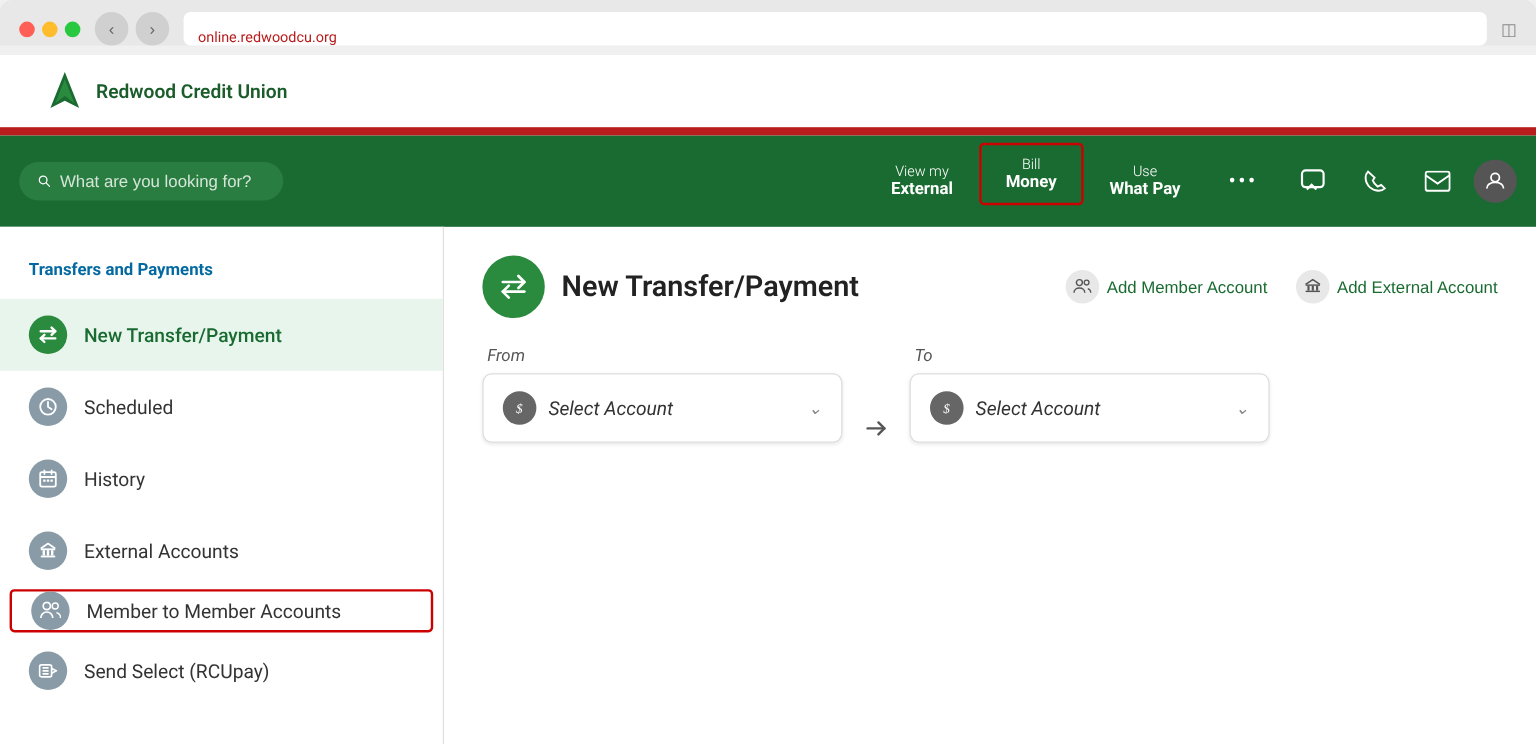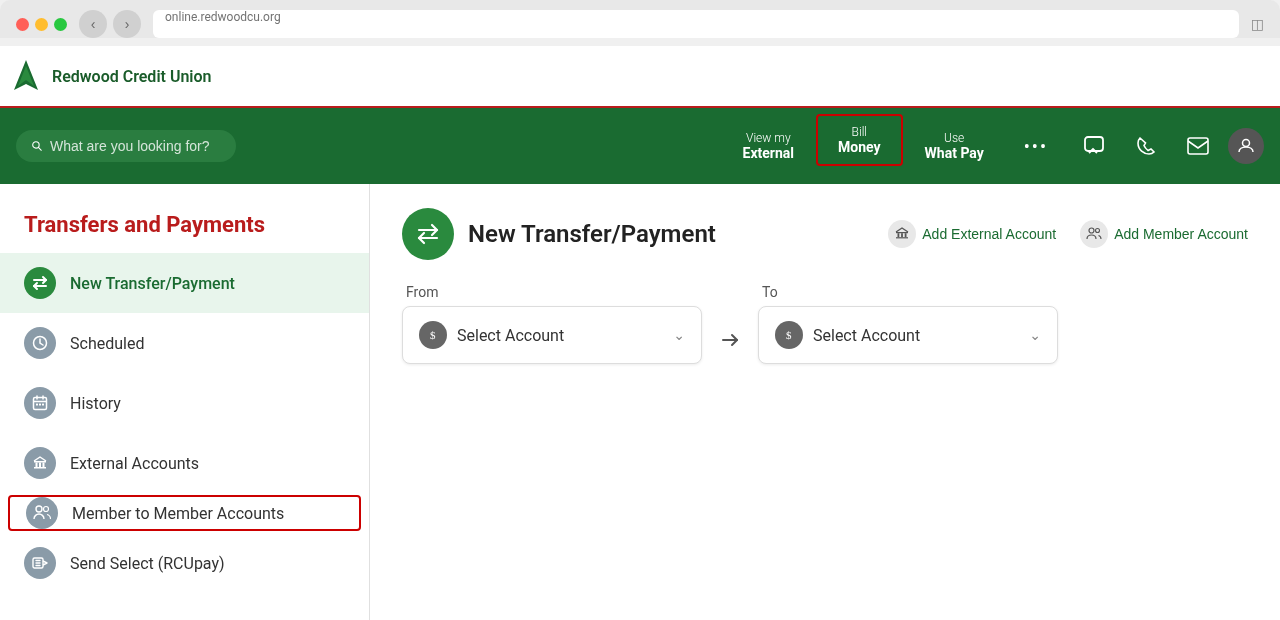--- a/index.html
+++ b/index.html
@@ -17,33 +17,33 @@
       gap: 12px;
       margin-bottom: 8px;
     }
     .traffic-lights { display: flex; gap: 6px; }
     .tl { width: 13px; height: 13px; border-radius: 50%; }
     .tl-red { background: #ff5f57; }
     .tl-yellow { background: #ffbd2e; }
     .tl-green { background: #28c840; }
     .nav-btns { display: flex; gap: 6px; }
     .nav-btn { width: 28px; height: 28px; border-radius: 50%; background: #d0d0d0; border: none; cursor: pointer; display: flex; align-items: center; justify-content: center; font-size: 14px; color: #666; }
-    .address-bar { flex: 1; background: white; border-radius: 6px; height: 28px; display: flex; align-items: flex-start; padding: 0 12px; font-size: 12px; color: #737373; }
+    .address-bar { flex: 1; background: white; border-radius: 6px; height: 28px; display: flex; align-items: flex-end; padding: 0 12px; font-size: 12px; color: #b91c1c; }
     .browser-icon { font-size: 14px; color: #888; }
 
     
     .app { background: white; min-height: 570px; }
 
     
     .logo-bar {
       background: white;
-      padding: 12px 8px;
-      display: flex;
-      align-items: center;
-      border-bottom: 2px solid #b91c1c;
+      padding: 12px 36px;
+      display: flex;
+      align-items: center;
+      border-bottom: 7px solid #b91c1c;
     }
     .logo { display: flex; align-items: center; gap: 8px; }
     .logo-icon {
       width: 36px;
       height: 36px;
     }
     .logo-text { color: #1a5c2a; font-size: 16px; font-weight: 600; }
 
     
     .nav-bar {
@@ -129,23 +129,23 @@
 
     
     .sidebar {
       width: 370px;
       min-width: 370px;
       background: white;
       border-right: 1px solid #e0e0e0;
       padding-top: 8px;
     }
     .sidebar-title {
-      font-size: 22px;
+      font-size: 14px;
       font-weight: 700;
-      color: #b91c1c;
+      color: #0369a1;
       padding: 20px 24px 16px;
     }
     .sidebar-item {
       display: flex;
       align-items: center;
       padding: 14px 24px;
       cursor: pointer;
       gap: 14px;
       border-radius: 0;
     }
@@ -213,21 +213,21 @@
       background: #e8e8e8;
       border-radius: 50%;
       display: flex;
       align-items: center;
       justify-content: center;
       font-size: 13px;
       color: #555;
     }
 
     
-    .transfer-form { display: flex; align-items: center; gap: 0; }
+    .transfer-form { display: flex; align-items: flex-end; gap: 0; font-style: italic; }
     .form-group { display: flex; flex-direction: column; gap: 6px; }
     .form-label { font-size: 14px; color: #555; padding-left: 4px; }
     .select-box {
       display: flex;
       align-items: center;
       gap: 10px;
       background: white;
       border: 1px solid #ddd;
       border-radius: 8px;
       padding: 14px 16px;
@@ -436,42 +436,42 @@
             <path d="M17 4 L22 9 L17 14" stroke="white" stroke-width="2.2" stroke-linecap="round" stroke-linejoin="round"></path>
             <path d="M22 17 L4 17" stroke="white" stroke-width="2.2" stroke-linecap="round"></path>
             <path d="M9 12 L4 17 L9 22" stroke="white" stroke-width="2.2" stroke-linecap="round" stroke-linejoin="round"></path>
           </svg>
         </div>
         <h1 class="page-title">New Transfer/Payment</h1>
 
         <div class="page-actions">
           <button class="page-action-btn">
             <div class="action-icon">
+              <svg width="16" height="14" viewBox="0 0 16 14" fill="none">
+                <circle cx="5.5" cy="3.5" r="2.5" stroke="#555" stroke-width="1.2"></circle>
+                <path d="M1 12 C1 9.5 3 8 5.5 8 C8 8 10 9.5 10 12" stroke="#555" stroke-width="1.2" fill="none"></path>
+                <circle cx="11.5" cy="3.5" r="2" stroke="#555" stroke-width="1.1"></circle>
+                <path d="M12.5 8.5 C14 9 15 10.5 15 12" stroke="#555" stroke-width="1.1" fill="none"></path>
+              </svg>
+            </div>
+            <span>Add Member Account</span>
+          </button>
+          <button class="page-action-btn">
+            <div class="action-icon">
               <svg width="14" height="14" viewBox="0 0 14 14" fill="none">
                 <path d="M1 5 L7 1 L13 5" stroke="#555" stroke-width="1.3" stroke-linejoin="round"></path>
                 <rect x="1" y="5" width="12" height="1.2" fill="#555"></rect>
                 <rect x="2.5" y="6.2" width="1.8" height="4" fill="#555"></rect>
                 <rect x="6.1" y="6.2" width="1.8" height="4" fill="#555"></rect>
                 <rect x="9.7" y="6.2" width="1.8" height="4" fill="#555"></rect>
                 <rect x="1" y="10.2" width="12" height="1.2" fill="#555"></rect>
               </svg>
             </div>
             <span>Add External Account</span>
           </button>
-          <button class="page-action-btn">
-            <div class="action-icon">
-              <svg width="16" height="14" viewBox="0 0 16 14" fill="none">
-                <circle cx="5.5" cy="3.5" r="2.5" stroke="#555" stroke-width="1.2"></circle>
-                <path d="M1 12 C1 9.5 3 8 5.5 8 C8 8 10 9.5 10 12" stroke="#555" stroke-width="1.2" fill="none"></path>
-                <circle cx="11.5" cy="3.5" r="2" stroke="#555" stroke-width="1.1"></circle>
-                <path d="M12.5 8.5 C14 9 15 10.5 15 12" stroke="#555" stroke-width="1.1" fill="none"></path>
-              </svg>
-            </div>
-            <span>Add Member Account</span>
-          </button>
         </div>
       </div>
 
       <div class="transfer-form">
 
         <div class="form-group">
           <label class="form-label">From</label>
           <div class="select-box">
             <div class="select-icon">
               <svg width="14" height="14" viewBox="0 0 14 14" fill="none">

